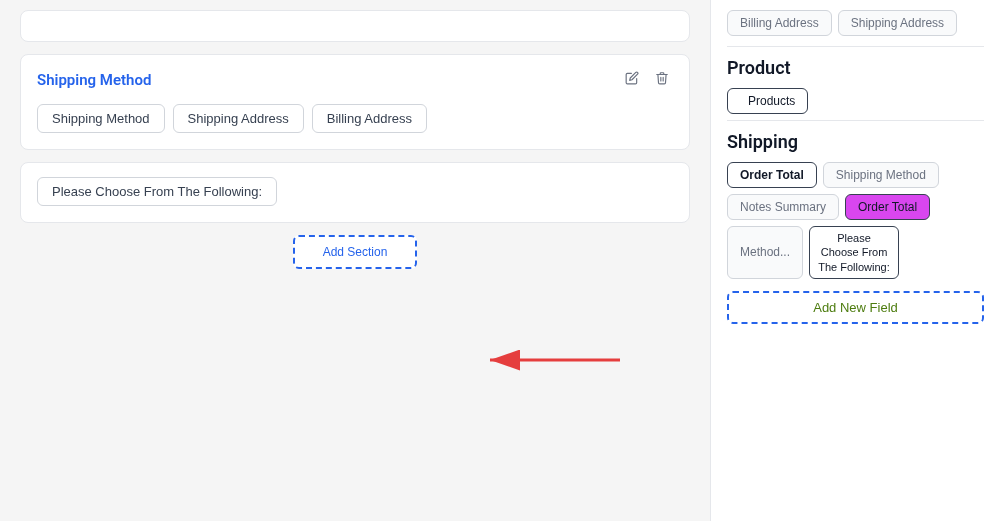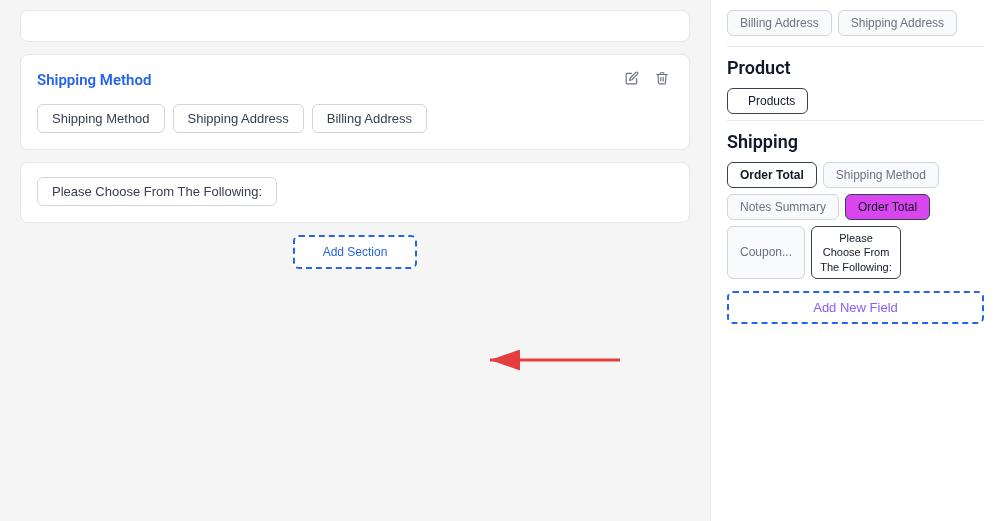--- a/index.html
+++ b/index.html
@@ -150,21 +150,21 @@
     
     .add-field-wrap {
       margin-top: 12px;
       display: flex;
       justify-content: center;
     }
 
     .add-field-btn {
       border: 2px dashed #2563eb;
       background: #fff;
-      color: #8b5cf6;
+      color: #4d7c0f;
       font-size: 13px;
       font-weight: 500;
       padding: 7px 20px;
       border-radius: 6px;
       cursor: pointer;
       width: 100%;
     }
 
     
     .arrow-overlay {
@@ -290,20 +290,20 @@
   </div>
 
   <hr class="divider">
 
   <div class="right-section-label">Shipping</div>
   <div class="right-tags-row">
     <button class="right-tag highlighted">Order Total</button>
     <button class="right-tag">Shipping Method</button>
     <button class="right-tag">Notes Summary</button>
     <button class="right-tag blue-highlight">Order Total</button>
-    <button class="right-tag">Coupon...</button>
+    <button class="right-tag">Method...</button>
     <button class="right-tag selected-state">Please Choose From The Following:</button>
   </div>
 
   <div class="add-field-wrap">
     <button class="add-field-btn">Add New Field</button>
   </div>
 </div>
 
 </body></html>

